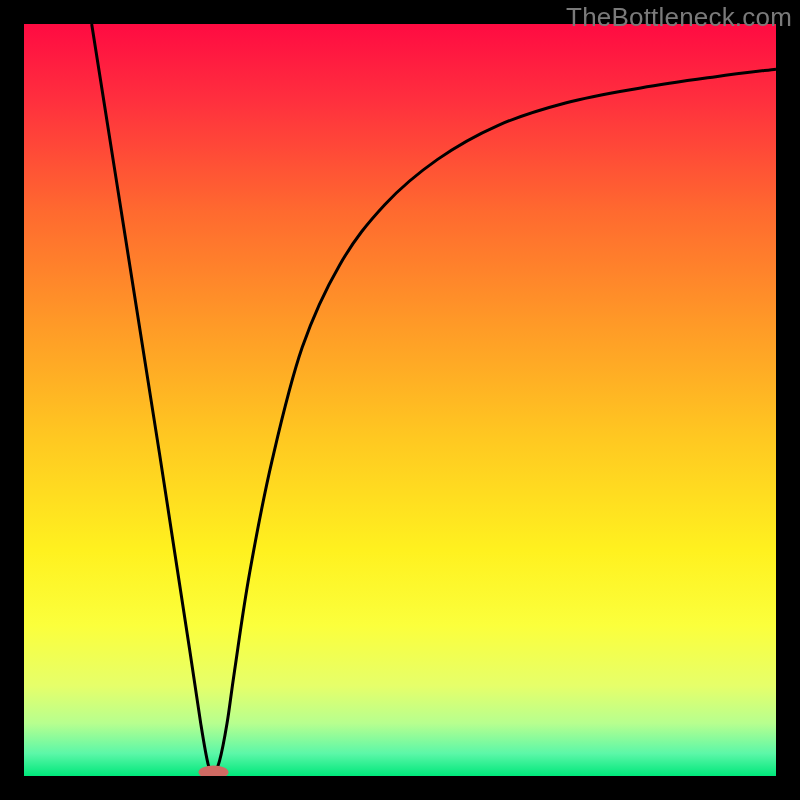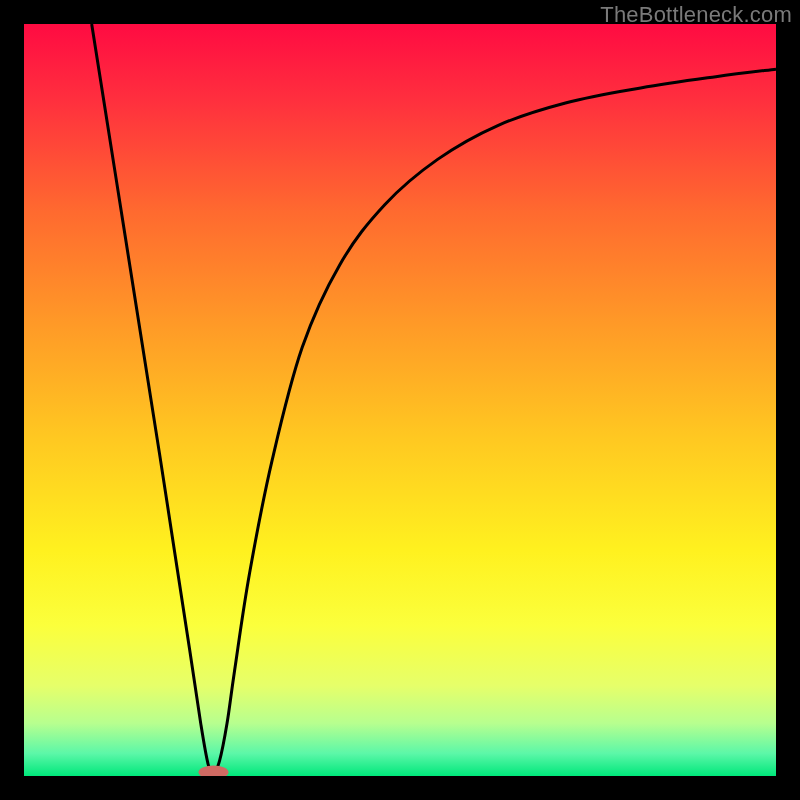--- a/index.html
+++ b/index.html
@@ -24,21 +24,21 @@
     left: 0;
     top: 0;
     width: 752px;
     height: 752px;
   }
   .watermark {
     position: absolute;
     top: 2px;
     right: 8px;
     color: #7a7a7a;
-    font-size: 22px;
+    font-size: 26px;
     font-weight: 500;
     letter-spacing: 0.2px;
     user-select: none;
   }
   svg { display: block; }
 </style>
 </head>
 <body>
 
 <div class="frame">

